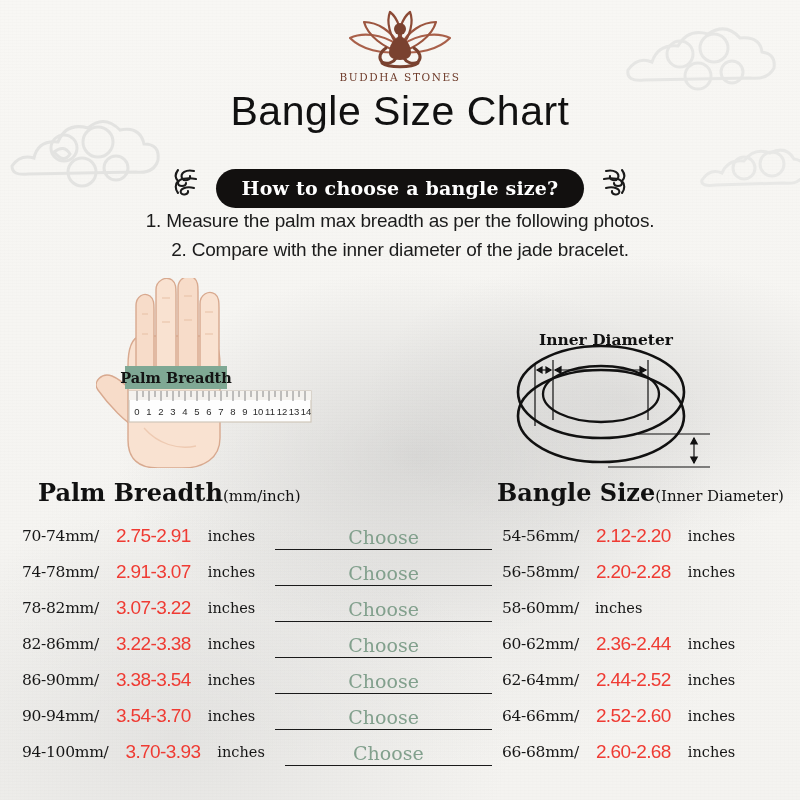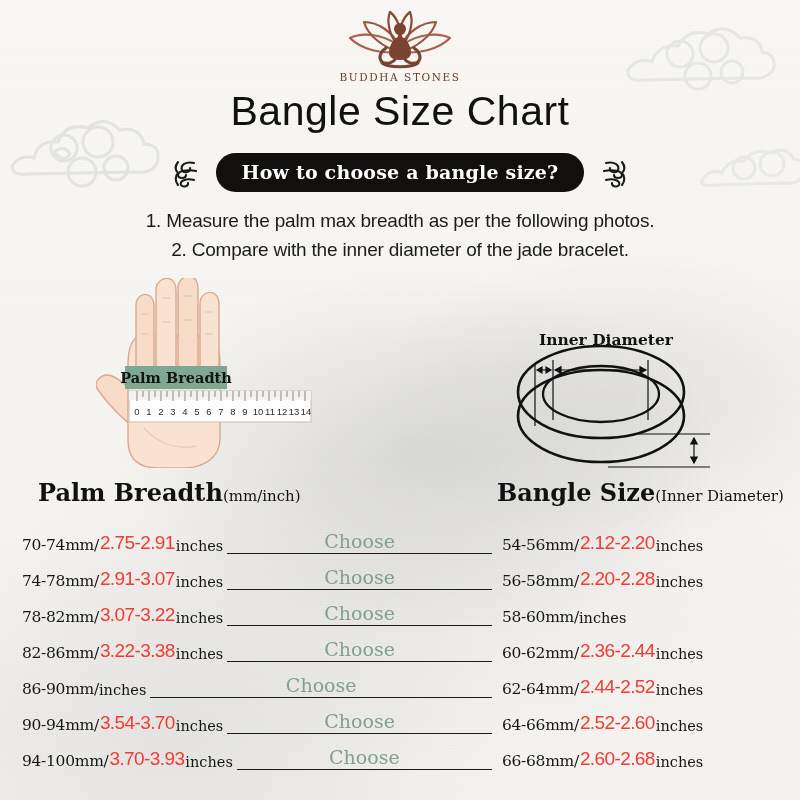--- a/index.html
+++ b/index.html
@@ -39,21 +39,21 @@
     font-family:Liberation Sans, sans-serif;font-size:41px;color:#111;
     letter-spacing:.5px;
   }
   #pillrow{
     position:absolute;left:0;top:153px;width:800px;
     display:flex;align-items:center;justify-content:center;gap:13px;
   }
   #pill{
     background:#12100f;color:#fff;border-radius:22px;
     padding:8px 26px 9px;font-family:"DejaVu Serif", serif;
-    font-size:19px;font-weight:bold;letter-spacing:.2px;
+    font-size:19px;font-weight:bold;letter-spacing:.2px;margin-top:16px;
   }
   .orn{width:34px;height:34px;}
   .orn.flip{transform:scaleX(-1);}
 
   #steps{
     position:absolute;left:0;top:206px;width:800px;text-align:center;
     font-family:"Liberation Sans", sans-serif;color:#1b1b1b;
   }
   #steps div{font-size:19px;font-weight:normal;line-height:1.55;letter-spacing:-.2px;}
 
@@ -68,21 +68,21 @@
   }
   .sechead .big{font-size:24px;font-weight:bold;}
   .sechead .small{font-size:15px;}
   #head-left{left:38px;}
   #head-right{left:497px;}
 
   .tbl{position:absolute;}
   #tbl-left{left:22px;top:518px;width:470px;}
   #tbl-right{left:494px;top:518px;width:300px;margin-left:8px;}
 
-  .row{display:flex;align-items:flex-end;height:36px;white-space:nowrap;}
+  .row{display:flex;align-items:center;height:36px;white-space:nowrap;gap:16px;}
   .mm{
     font-family:"DejaVu Serif", serif;font-size:15.5px;color:#161616;
     letter-spacing:-.3px;
   }
   .inch{
     font-family:"Liberation Sans", sans-serif;font-size:19px;color:#ef3b33;
     font-weight:normal;letter-spacing:-.6px;margin:0 1px;
   }
   .unit{font-family:"DejaVu Serif", serif;font-size:14.5px;color:#161616;}
   .choose-wrap{
@@ -308,20 +308,21 @@
       <div class="row">
         <span class="mm">82-86mm/</span>
         <span class="inch">3.22-3.38</span>
         <span class="unit">inches</span>
         <span class="choose-wrap">
           <span class="choose">Choose</span>
         </span>
       </div>
       <div class="row">
         <span class="mm">86-90mm/</span>
+        <span class="inch">3.38-3.54</span>
         <span class="unit">inches</span>
         <span class="choose-wrap">
           <span class="choose">Choose</span>
         </span>
       </div>
       <div class="row">
         <span class="mm">90-94mm/</span>
         <span class="inch">3.54-3.70</span>
         <span class="unit">inches</span>
         <span class="choose-wrap">

